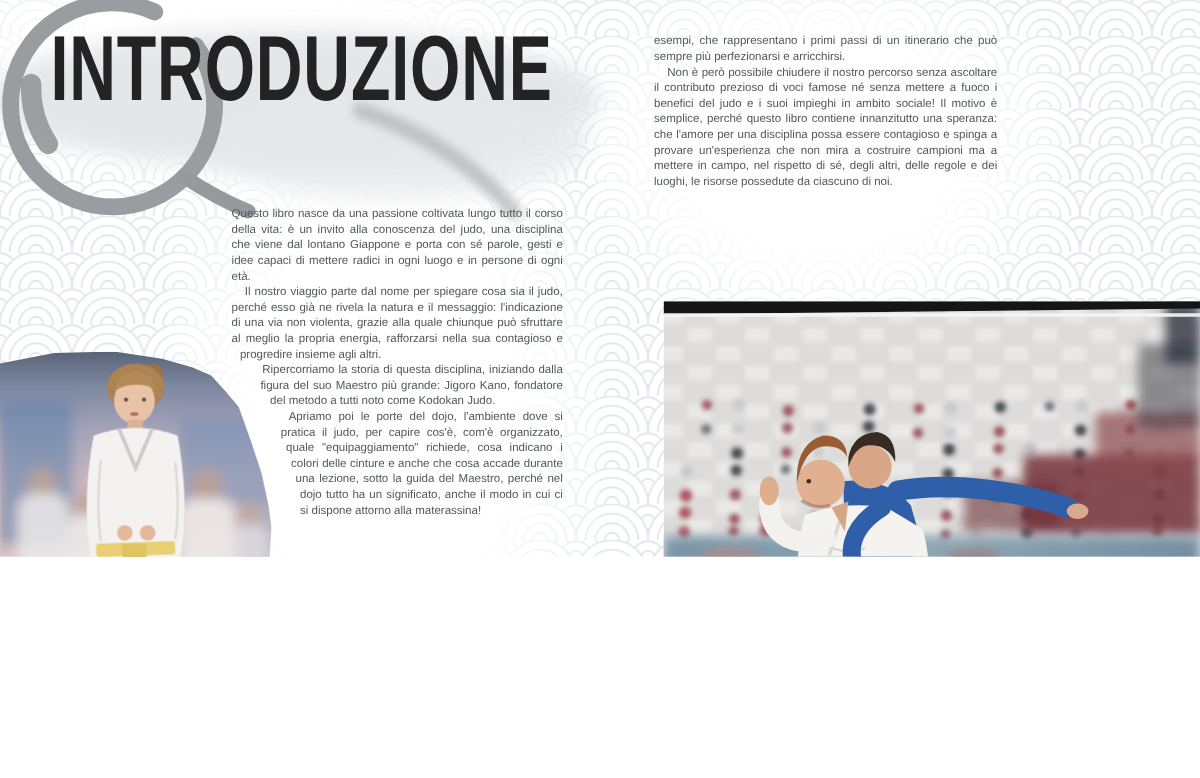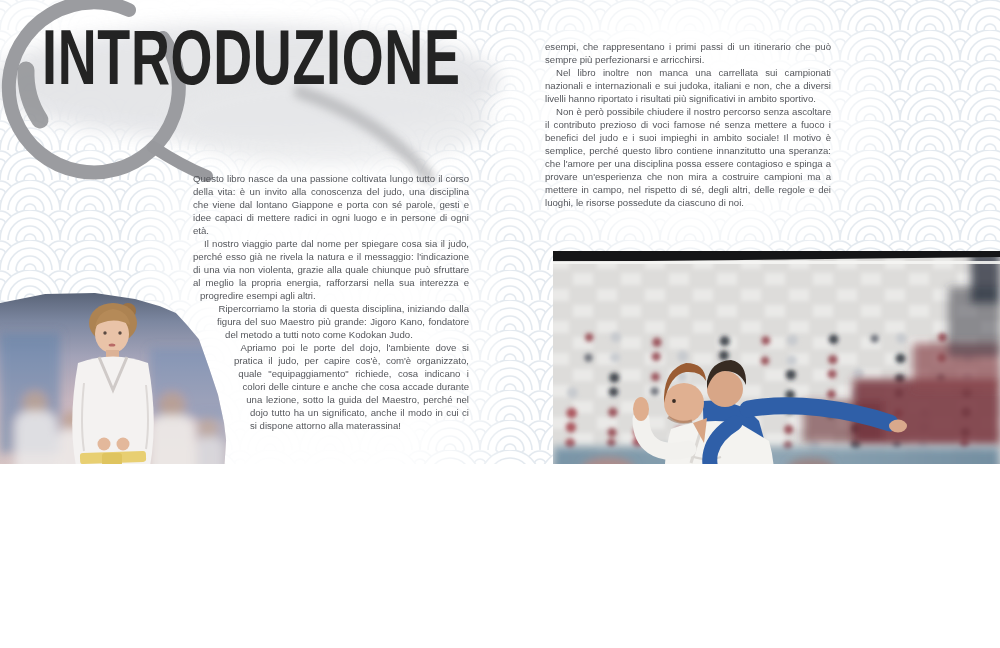--- a/index.html
+++ b/index.html
@@ -17,21 +17,21 @@
     background:radial-gradient(ellipse at 48% 50%, rgba(255,255,255,.96) 40%, rgba(255,255,255,0) 82%);}
   
   #title{left:42px;top:22px;font-size:77px;font-weight:bold;line-height:.92;
     letter-spacing:1px;color:#232323;transform:scaleX(.70);transform-origin:left top;
     white-space:nowrap;z-index:6;}
   
   .col{color:#55575c;font-size:9.6px;line-height:13px;text-align:justify;z-index:5;}
   .col p{margin:0;}
   .col p.ind{text-indent:11px;}
   #leftcol{left:193px;top:172px;width:276px;height:470px;}
-  #rightcol{left:545px;top:40px;width:286px;height:205px;}
+  #rightcol{left:545px;top:28px;width:286px;height:205px;}
   #wrapshape{float:left;width:70px;height:470px;
     shape-outside:polygon(0px 118px,18px 149px,30px 163px,40px 192px,49px 219px,57px 247px,56px 275px,54px 300px,52px 330px,49px 355px,47px 375px,46px 400px,46px 470px,0px 470px);
     clip-path:polygon(0 0,0 0,0 0);}
   
   #photoL{left:0;top:293px;width:230px;height:355px;z-index:4;
     clip-path:polygon(0% 2.8%,19.6% .3%,41.3% 0%,58.7% 1.7%,69.6% 3.7%,76.5% 5.6%,81.3% 9%,86.5% 13%,90.9% 21.1%,94.8% 28.7%,97.4% 36.6%,98.3% 41.4%,97.8% 46.5%,97% 52.7%,96.5% 60.6%,95.7% 66.2%,94.8% 72.7%,93.9% 78.9%,93.5% 86.5%,93% 100%,0% 100%);}
   #photoR{left:553px;top:251px;width:447px;height:342px;z-index:4;}
   
   #decor{left:0;top:0;z-index:3;}
   #badge{left:950px;top:605px;z-index:6;}
@@ -96,28 +96,27 @@
       <path d="M40,120 A85,85 0 0 1 26,70" stroke="#8f9094" stroke-width="17" fill="none" stroke-linecap="round" opacity=".85"></path>
       <path d="M153,147 Q182,166 207,176" stroke="#98999d" stroke-width="12" fill="none" stroke-linecap="round"></path>
     </g>
   </svg>
 
   <div id="title" class="abs">INTRODUZIONE</div>
 
   <div id="leftcol" class="abs col">
     <div id="wrapshape"></div>
     <p>Questo libro nasce da una passione coltivata lungo tutto il corso della vita: è un invito alla conoscenza del judo, una disciplina che viene dal lontano Giappone e porta con sé parole, gesti e idee capaci di mettere radici in ogni luogo e in persone di ogni età.</p>
-    <p class="ind">Il nostro viaggio parte dal nome per spiegare cosa sia il judo, perché esso già ne rivela la natura e il messaggio: l'indicazione di una via non violenta, grazie alla quale chiunque può sfruttare al meglio la propria energia, rafforzarsi nella sua interezza e progredire esempi agli altri.</p>
+    <p class="ind">Il nostro viaggio parte dal nome per spiegare cosa sia il judo, perché esso già ne rivela la natura e il messaggio: l'indicazione di una via non violenta, grazie alla quale chiunque può sfruttare al meglio la propria energia, rafforzarsi nella sua contagioso e progredire insieme agli altri.</p>
     <p class="ind">Ripercorriamo la storia di questa disciplina, iniziando dalla figura del suo Maestro più grande: Jigoro Kano, fondatore del metodo a tutti noto come Kodokan Judo.</p>
     <p class="ind">Apriamo poi le porte del dojo, l'ambiente dove si pratica il judo, per capire cos'è, com'è organizzato, quale "equipaggiamento" richiede, cosa indicano i colori delle cinture e anche che cosa accade durante una lezione, sotto la guida del Maestro, perché nel dojo tutto ha un significato, anche il modo in cui ci si dispone attorno alla materassina!</p>
   </div>
 
   <div id="rightcol" class="abs col">
     <p>esempi, che rappresentano i primi passi di un itinerario che può sempre più perfezionarsi e arricchirsi.</p>
-    <p class="ind">Nel libro inoltre non manca una carrellata sui campionati nazionali e internazionali e sui judoka, italiani e non, che a diversi livelli hanno riportato i risultati più significativi in ambito sportivo.</p>
     <p class="ind">Non è però possibile chiudere il nostro percorso senza ascoltare il contributo prezioso di voci famose né senza mettere a fuoco i benefici del judo e i suoi impieghi in ambito sociale! Il motivo è semplice, perché questo libro contiene innanzitutto una speranza: che l'amore per una disciplina possa essere contagioso e spinga a provare un'esperienza che non mira a costruire campioni ma a mettere in campo, nel rispetto di sé, degli altri, delle regole e dei luoghi, le risorse possedute da ciascuno di noi.</p>
   </div>
 
   <div id="photoL" class="abs">
     <svg width="230" height="355" viewBox="0 0 230 355">
       <defs>
         <linearGradient id="lpg" x1="0" y1="0" x2="0" y2="1">
           <stop offset="0" stop-color="#5a6478"></stop>
             <stop offset=".08" stop-color="#7c87a0"></stop>
           <stop offset=".18" stop-color="#a3a3b8"></stop>

